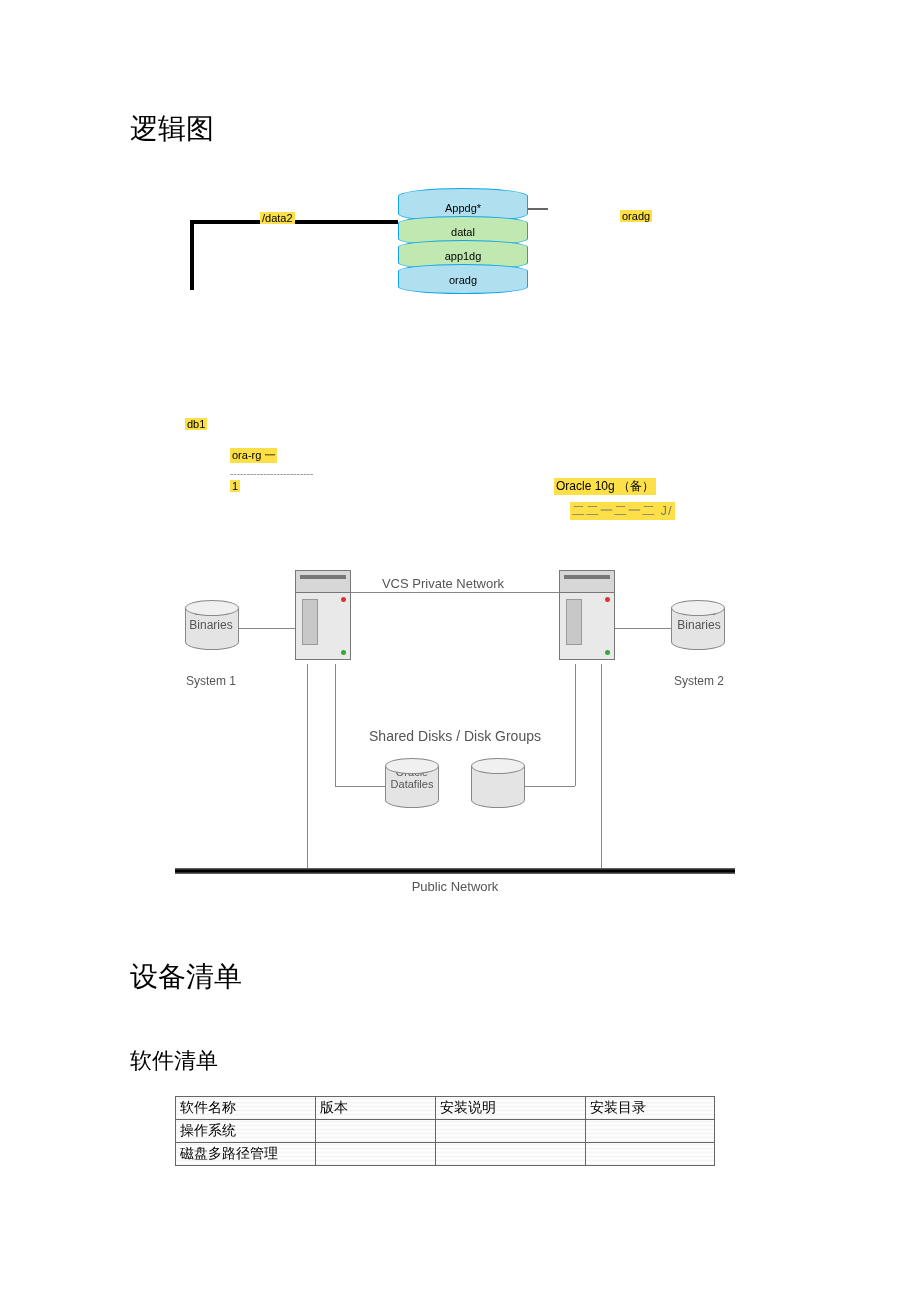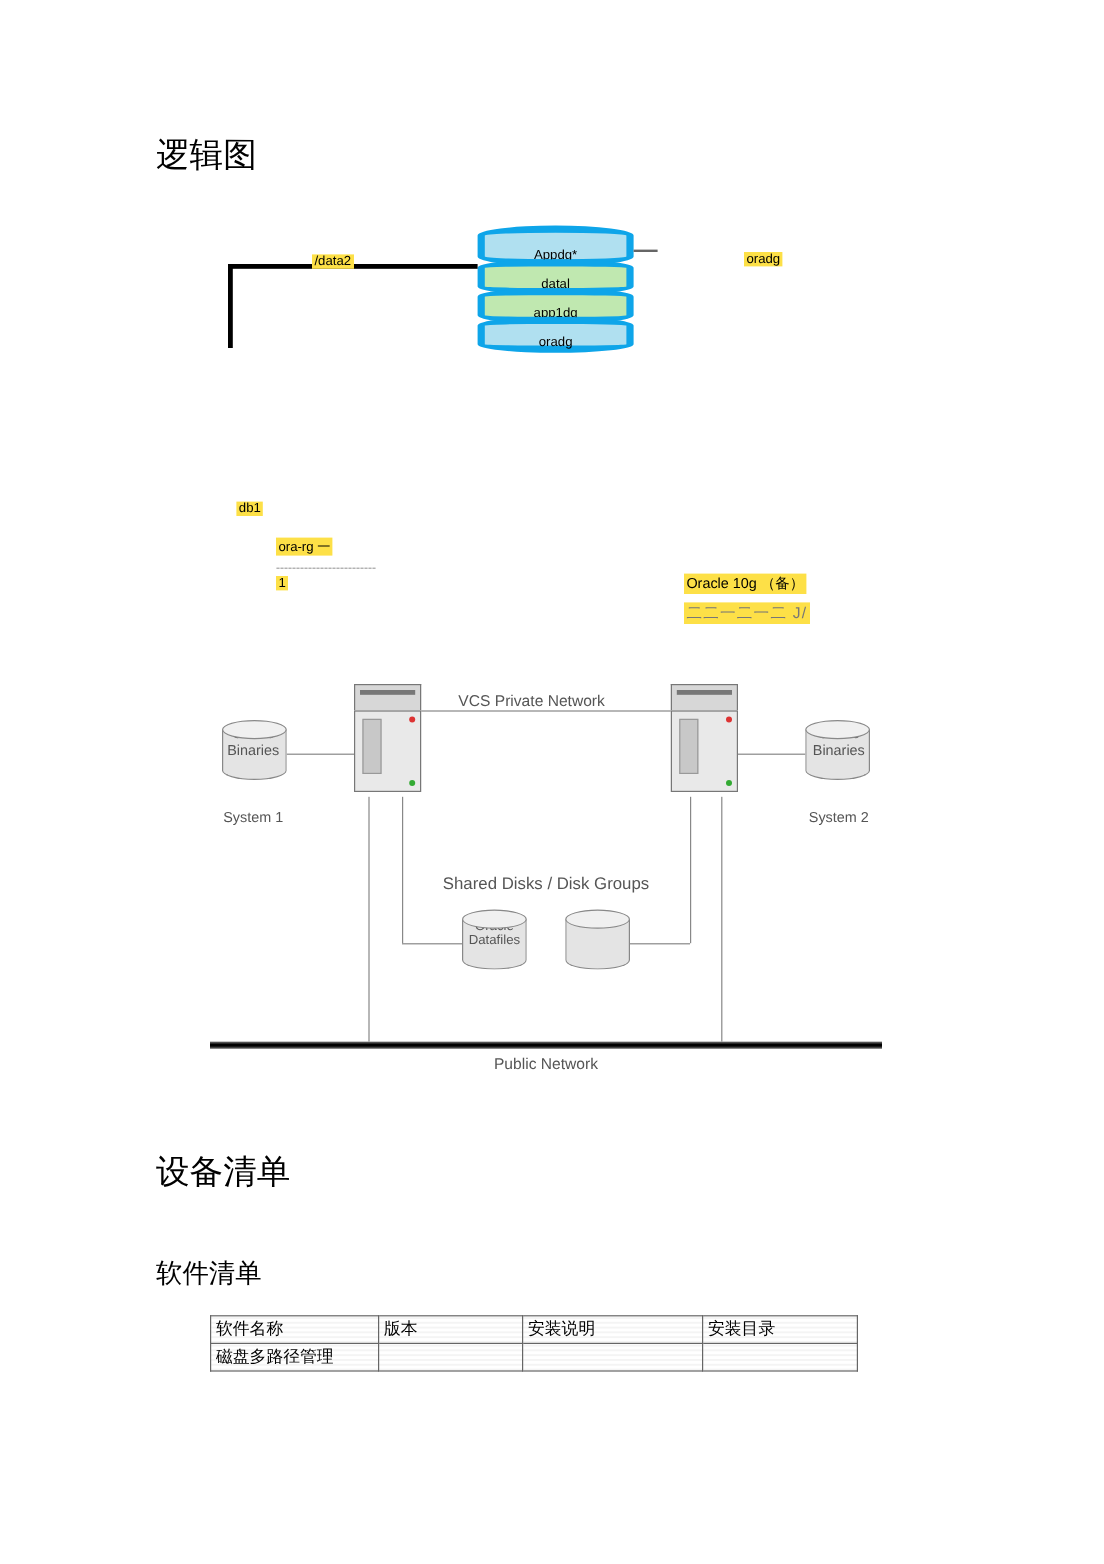--- a/index.html
+++ b/index.html
@@ -28,21 +28,21 @@
   .stack {
     position: absolute;
     left: 268px;
     top: 0;
     width: 130px;
   }
   .disk {
     position: relative;
     width: 130px;
     height: 30px;
-    border: 6px solid #0ea5e9;
+    border: 1px solid #0ea5e9;
     border-radius: 50% / 24%;
     text-align: center;
     font-size: 11px;
     font-family: Arial, sans-serif;
     line-height: 30px;
     margin-top: -6px;
   }
   .disk.blue { background: #b0e0f0; }
   .disk.green { background: #c0e8b0; }
   .disk.top { margin-top: 0; height: 34px; line-height: 38px; }
@@ -136,26 +136,26 @@
     <div class="disk blue">oradg</div>
   </div>
 
   <div class="line-h" style="left:60px; top:32px; width:208px;"></div>
   <div class="line-v" style="left:60px; top:32px; height:70px;"></div>
   <span class="abs-label" style="left:130px; top:24px;">/data2</span>
 
   <div class="line-h" style="left:398px; top:20px; width:20px; height:2px; background:#666;"></div>
   <span class="abs-label" style="left:490px; top:22px;">oradg</span>
 
-  <span class="abs-label" style="left:67px; top:230px;">db1</span>
+  <span class="abs-label" style="left:55px; top:230px;">db1</span>
   <span class="abs-label" style="left:100px; top:260px;">ora-rg 一</span>
   <span class="dash" style="left:100px; top:280px;">-------------------------</span>
   <span class="abs-label" style="left:100px; top:292px;">1</span>
 
-  <span class="abs-label" style="left:440px; top:290px; font-size:12px;">Oracle 10g （备）</span>
+  <span class="abs-label" style="left:424px; top:290px; font-size:12px;">Oracle 10g （备）</span>
   <span class="abs-label" style="left:440px; top:314px; font-size:13px; letter-spacing:1px; color:#777;">二二一二一二 J/</span>
 </div>
 
 <div class="diagram2-wrap">
   <div class="diagram2">
 
     <div class="cyl" style="left:10px; top:42px;">
       <div class="top"></div>
         <div class="body"></div>
     </div>
@@ -226,19 +226,25 @@
 
 <table class="sw">
   <tbody>
       <tr>
     <td style="width:140px;">软件名称</td>
     <td style="width:120px;">版本</td>
     <td style="width:150px;">安装说明</td>
     <td>安装目录</td>
   </tr>
   <tr>
+    <td>操作系统</td>
+    <td></td>
+    <td></td>
+    <td></td>
+  </tr>
+  <tr>
     <td>磁盘多路径管理</td>
     <td></td>
     <td></td>
     <td></td>
   </tr>
 </tbody>
   </table>
 
 </body></html>

